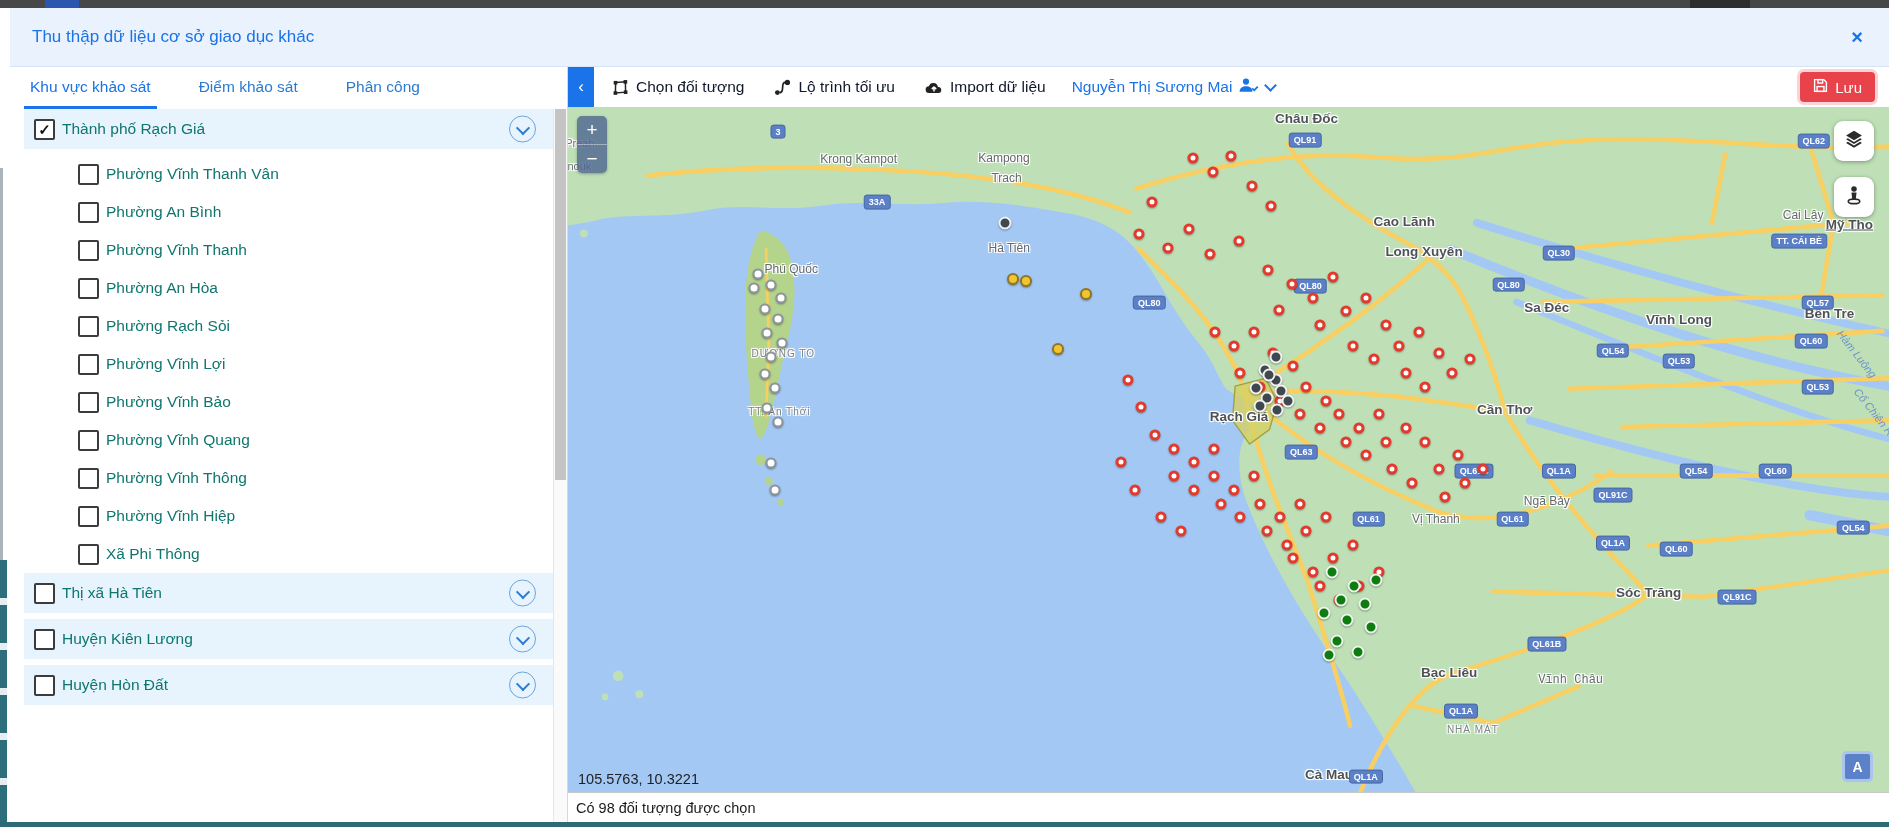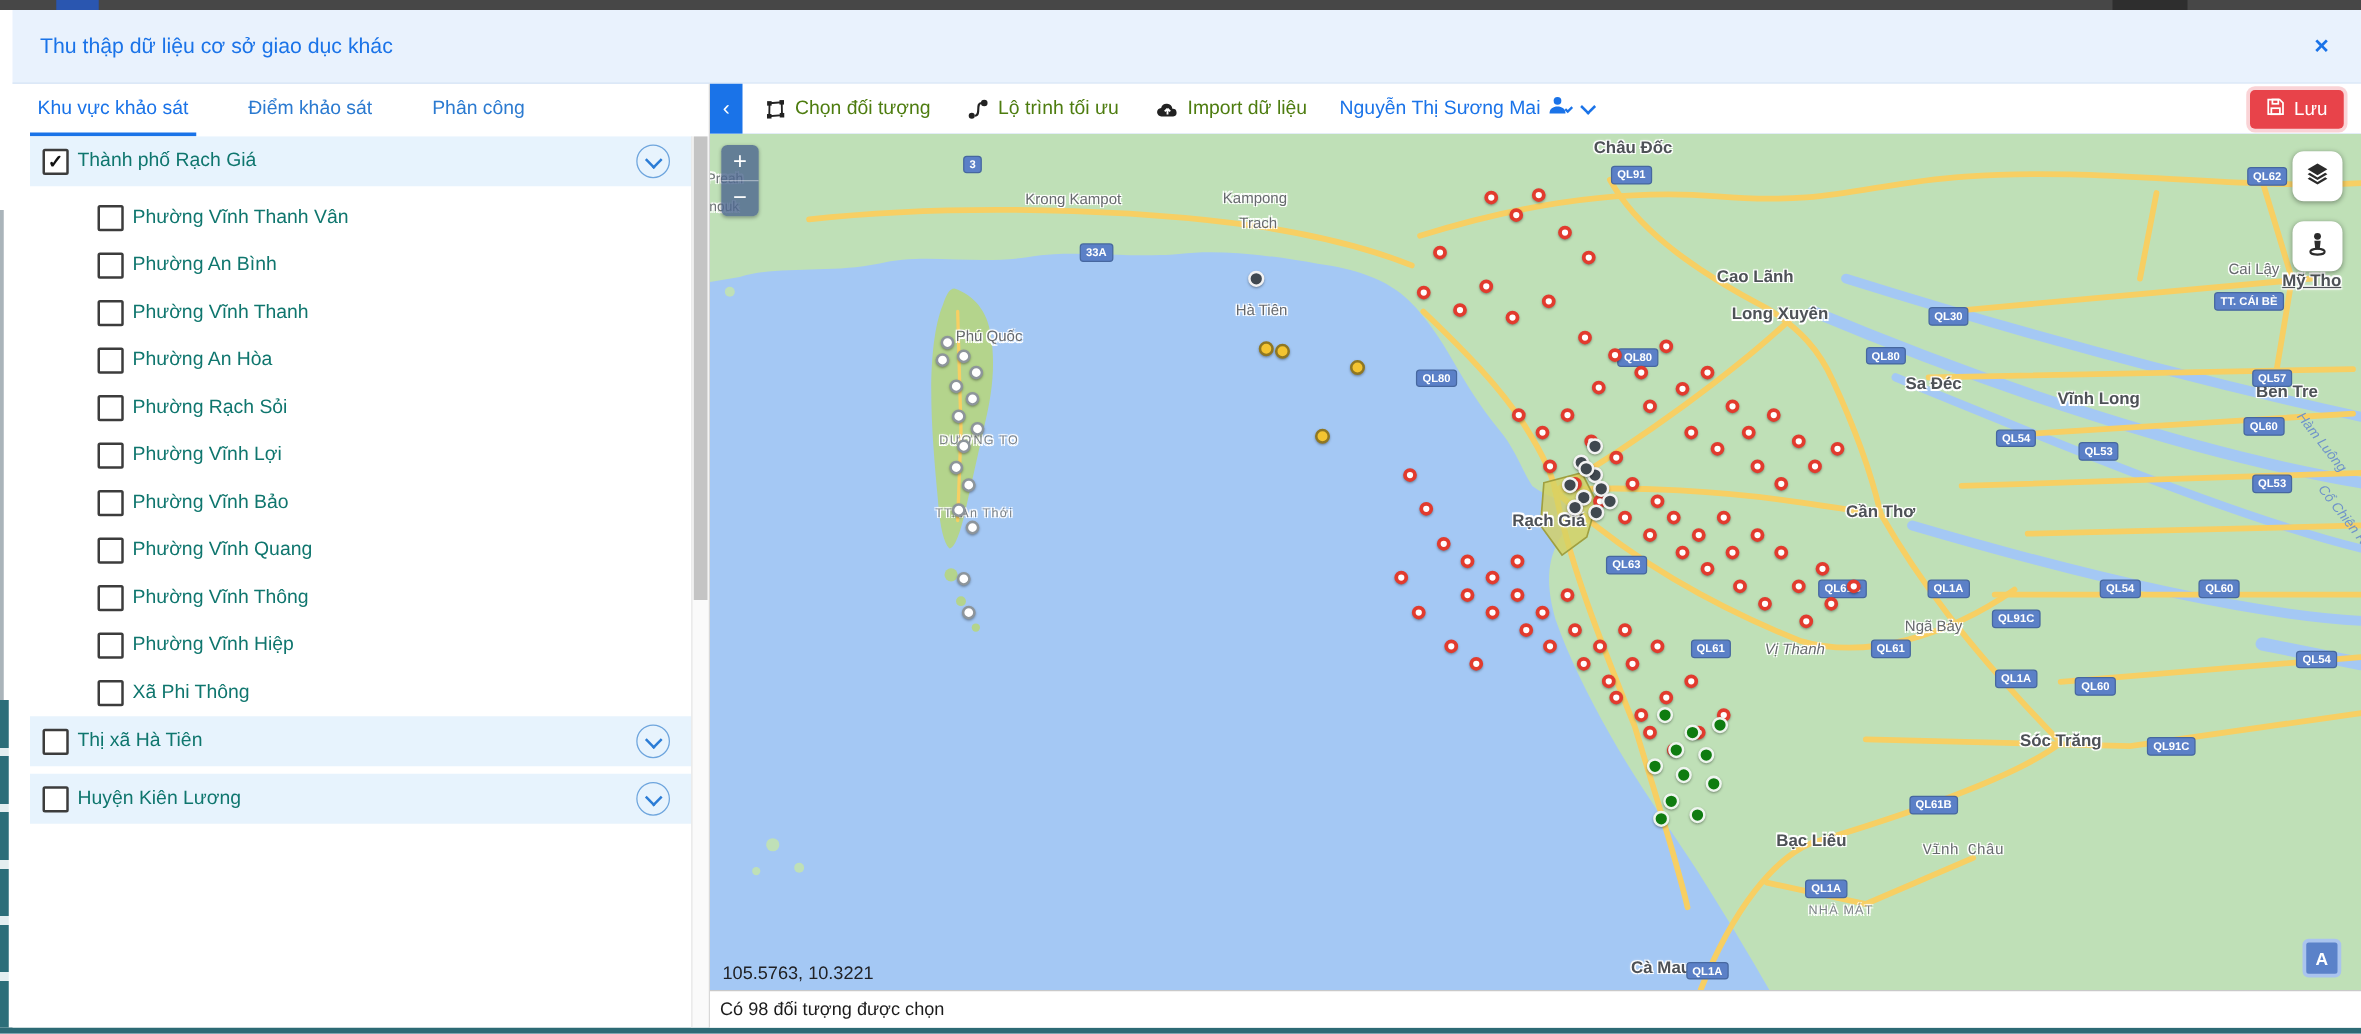--- a/index.html
+++ b/index.html
@@ -46,21 +46,21 @@
   .chev-circle i{display:block;width:8px;height:8px;border-right:2px solid #2b7cd6;border-bottom:2px solid #2b7cd6;
        transform:rotate(45deg) translate(-1px,-1px);}
   .vscroll{position:absolute;right:0;top:0;bottom:0;width:13px;background:#fafafa;border-left:1px solid #e6e6e6;}
   .vscroll .thumb{position:absolute;left:1px;right:1px;top:0;height:52%;background:#c4c4c4;cursor:pointer;}
 
   
   .map-pane{flex:1;position:relative;border-left:1px solid #d8d8d8;}
   .map-toolbar{height:40px;background:#fff;border-bottom:1px solid #ececec;display:flex;align-items:center;padding-right:14px;}
   .collapse-btn{width:26px;height:40px;background:#1a73e8;color:#fff;display:flex;align-items:center;justify-content:center;
        font-size:17px;cursor:pointer;flex:none;}
-  .tb-btn{display:flex;align-items:center;gap:7px;margin-left:30px;font-size:15.5px;color:#4d7c0f;cursor:pointer;white-space:nowrap;}
+  .tb-btn{display:flex;align-items:center;gap:7px;margin-left:30px;font-size:15.5px;color:#0f172a;cursor:pointer;white-space:nowrap;}
   .tb-btn:first-of-type{margin-left:18px;}
   .tb-user{display:flex;align-items:center;gap:6px;margin-left:26px;cursor:pointer;}
   .tb-user .uname{color:#1a73e8;font-size:15.5px;white-space:nowrap;}
   .tb-user .uchev{width:7px;height:7px;border-right:2px solid #1a73e8;border-bottom:2px solid #1a73e8;transform:rotate(45deg);margin-top:-3px;}
   .save-btn{margin-left:auto;display:flex;align-items:center;gap:7px;background:#e8434a;color:#fff;border-radius:4px;
        padding:6px 13px;font-size:15px;cursor:pointer;box-shadow:0 0 0 3px rgba(235,80,90,.25);}
 
   .map{position:absolute;top:40px;left:0;right:0;bottom:29px;background:#a4c8f4;overflow:hidden;}
   .map svg.base{position:absolute;inset:0;width:100%;height:100%;display:block;}
   .layer{position:absolute;inset:0;}
@@ -184,20 +184,27 @@
             <div class="trow parent">
               <span class="cbx"></span>
               <span class="tlabel">Thị xã Hà Tiên</span>
               <span class="chev-circle">
                 <i></i>
               </span>
             </div>
             <div class="trow parent">
               <span class="cbx"></span>
               <span class="tlabel">Huyện Kiên Lương</span>
+              <span class="chev-circle">
+                <i></i>
+              </span>
+            </div>
+            <div class="trow parent">
+              <span class="cbx"></span>
+              <span class="tlabel">Huyện Hòn Đất</span>
               <span class="chev-circle">
                 <i></i>
               </span>
             </div>
           </div>
         <div class="vscroll">
           <div class="thumb"></div>
         </div>
       </div>
     </div>
@@ -337,21 +344,21 @@
             <div class="lbl town" style="left: 33.4%; top: 20.6%;">Hà Tiên</div>
             <div class="lbl town" style="left: 16.9%; top: 23.6%;">Phú Quốc</div>
             <div class="lbl city" style="left: 74.1%; top: 29.2%;">Sa Đéc</div>
             <div class="lbl city" style="left: 84.1%; top: 30.9%;">Vĩnh Long</div>
             <div class="lbl city" style="left: 95.5%; top: 30%;">Bến Tre</div>
             <div class="lbl tiny" style="left: 16.3%; top: 35.9%;">DƯƠNG TO</div>
             <div class="lbl city" style="left: 70.9%; top: 44%;">Cần Thơ</div>
             <div class="lbl city" style="left: 50.8%; top: 45%;">Rạch Giá</div>
             <div class="lbl tiny" style="left: 16%; top: 44.3%;">TT. An Thới</div>
             <div class="lbl town" style="left: 74.1%; top: 57.5%;">Ngã Bảy</div>
-            <div class="lbl town" style="left: 65.7%; top: 60.1%; font-style: italic;">Vị Thanh</div>
+            <div class="lbl town" style="left: 65.7%; top: 60.1%;">Vị Thanh</div>
             <div class="lbl city" style="left: 81.8%; top: 70.7%;">Sóc Trăng</div>
             <div class="lbl city" style="left: 66.7%; top: 82.4%;">Bạc Liêu</div>
             <div class="lbl town" style="left: 75.9%; top: 83.5%; font-family: Liberation Mono, monospace;">Vĩnh Châu</div>
             <div class="lbl tiny" style="left: 68.5%; top: 90.6%;">NHÀ MÁT</div>
             <div class="lbl city" style="left: 57.6%; top: 97.2%;">Cà Mau</div>
             <div class="lbl river" style="left: 97.6%; top: 36%;">Hàm Luông</div>
             <div class="lbl river" style="left: 98.9%; top: 44.5%;">Cổ Chiên R</div>
           </div>
 
         <div class="layer">

